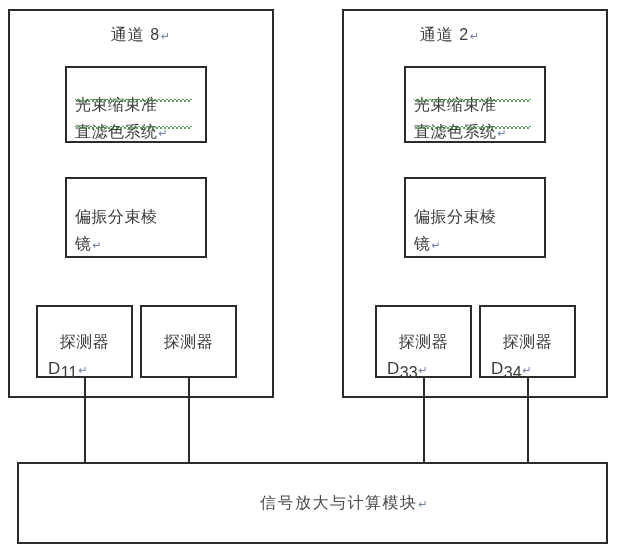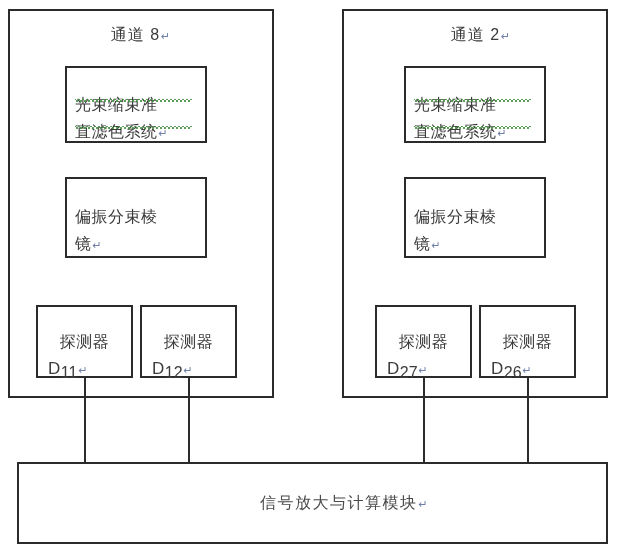--- a/index.html
+++ b/index.html
@@ -128,53 +128,52 @@
 
   <div class="box inner-box" style="left:36px; top:305px; width:97px; height:73px;"></div>
   <div class="box-text" style="left:36px; top:313px; width:97px;">
     <span class="det-name">探测器</span>
     <span class="det-id"><span>D</span><sub>11</sub><span class="pilcrow">↵</span></span>
   </div>
 
   <div class="box inner-box" style="left:140px; top:305px; width:97px; height:73px;"></div>
   <div class="box-text" style="left:140px; top:313px; width:97px;">
     <span class="det-name">探测器</span>
-    <span class="det-id"><span>D</span><sub>12</sub><span class="pilcrow">↵</span></span>
   </div>
 
   <div class="box channel-box" style="left:342px; top:9px; width:266px; height:389px;"></div>
 
-  <div class="channel-title" style="left:342px; top:25px; width:216px;padding-left:31px;">
+  <div class="channel-title" style="left:342px; top:25px; width:216px;">
     <span>通道 2</span><span class="pilcrow">↵</span>
   </div>
 
   <div class="box inner-box" style="left:404px; top:66px; width:142px; height:77px;"></div>
   <div class="box-text" style="left:414px; top:76px; width:130px;">
     <span>光束缩束准</span><br>
     <span>直滤色系统</span><span class="pilcrow">↵</span>
   </div>
   <div class="squiggle" style="left:414px; top:99px; width:117px;"></div>
   <div class="squiggle" style="left:414px; top:126px; width:117px;"></div>
 
   <div class="box inner-box" style="left:404px; top:177px; width:142px; height:81px;"></div>
   <div class="box-text" style="left:414px; top:188px; width:130px;">
     <span>偏振分束棱</span><br>
     <span>镜</span><span class="pilcrow">↵</span>
   </div>
 
   <div class="box inner-box" style="left:375px; top:305px; width:97px; height:73px;"></div>
   <div class="box-text" style="left:375px; top:313px; width:97px;">
     <span class="det-name">探测器</span>
-    <span class="det-id"><span>D</span><sub>27</sub><span class="pilcrow">↵</span></span>
+    <span class="det-id"><span>D</span><sub>33</sub><span class="pilcrow">↵</span></span>
   </div>
 
   <div class="box inner-box" style="left:479px; top:305px; width:97px; height:73px;"></div>
   <div class="box-text" style="left:479px; top:313px; width:97px;">
     <span class="det-name">探测器</span>
-    <span class="det-id"><span>D</span><sub>26</sub><span class="pilcrow">↵</span></span>
+    <span class="det-id"><span>D</span><sub>34</sub><span class="pilcrow">↵</span></span>
   </div>
 
   <div class="connector" style="left:84px;  top:378px; height:85px;"></div>
   <div class="connector" style="left:188px; top:378px; height:85px;"></div>
   <div class="connector" style="left:423px; top:378px; height:85px;"></div>
   <div class="connector" style="left:527px; top:378px; height:85px;"></div>
 
   <div class="box" style="left:17px; top:462px; width:591px; height:82px;"></div>
   <div class="module-text" style="left:17px; top:493px; width:591px;padding-left:32px;">
     <span>信号放大与计算模块</span><span class="pilcrow">↵</span>

